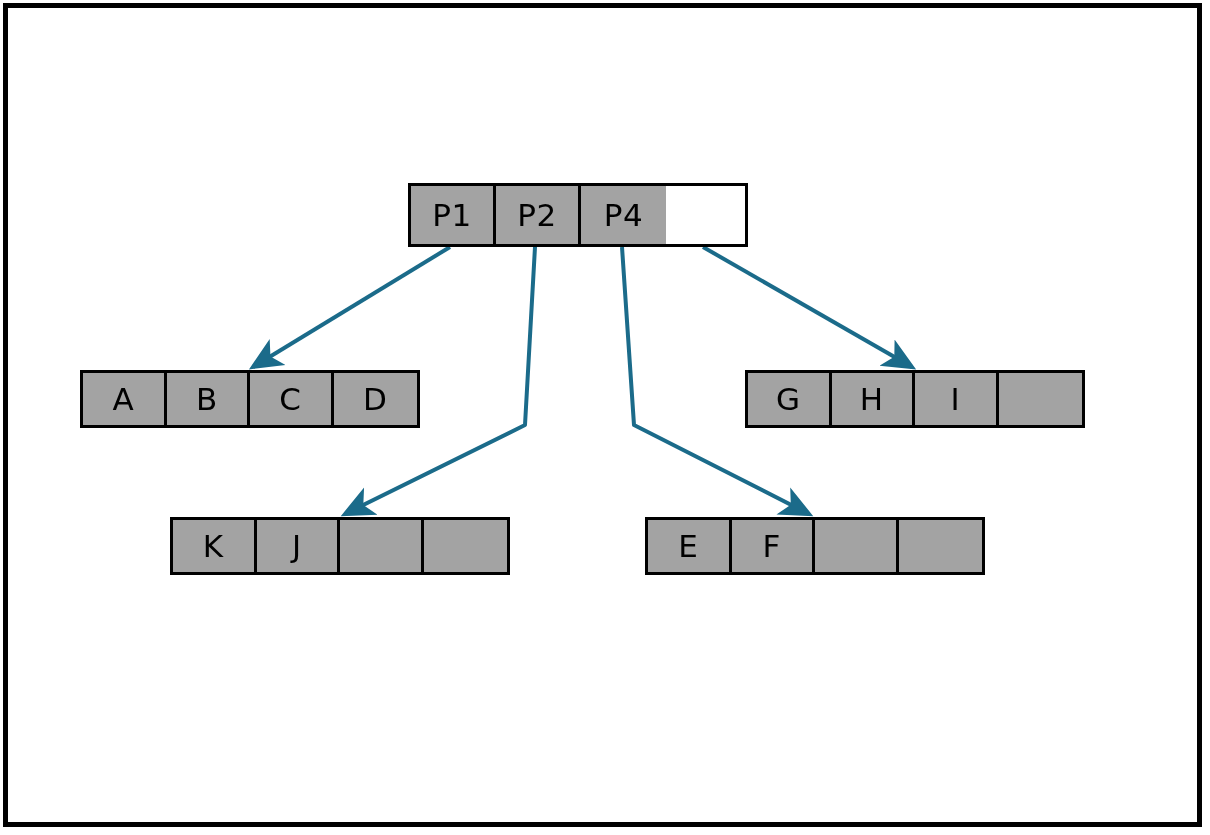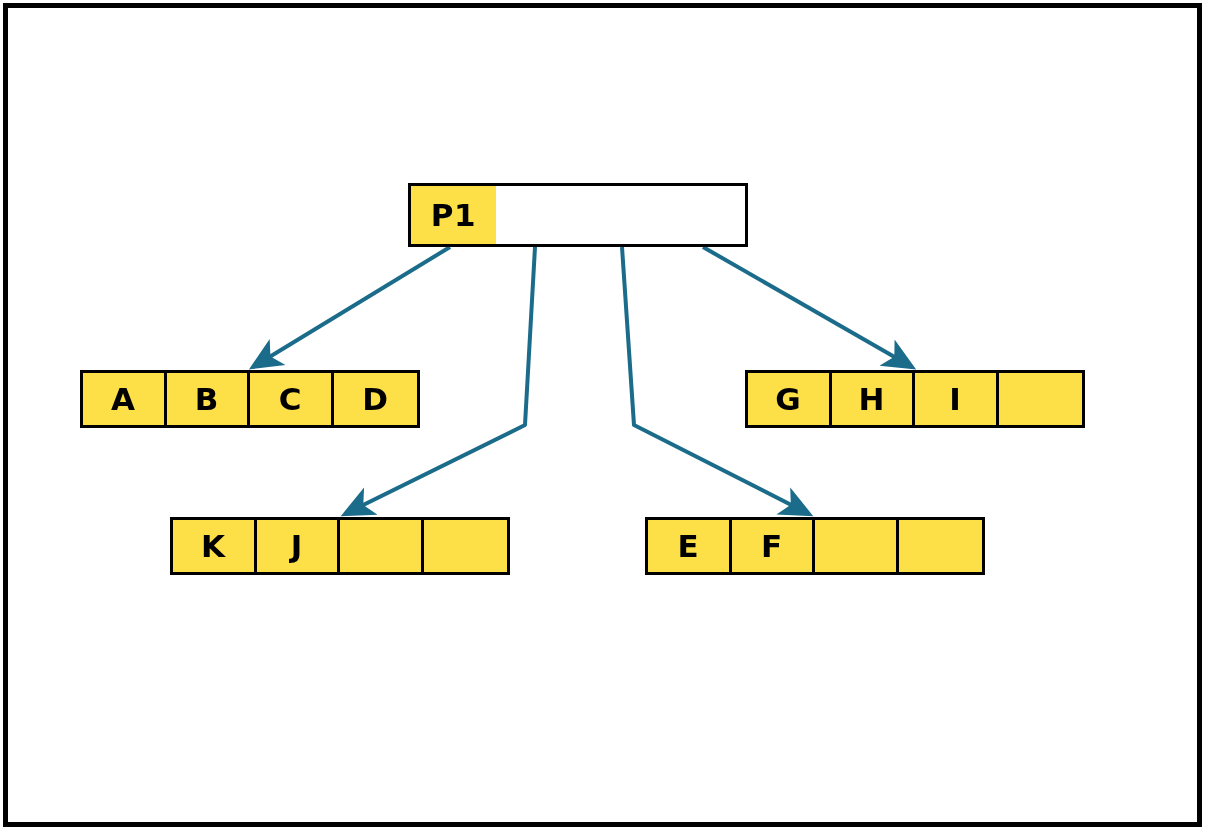--- a/index.html
+++ b/index.html
@@ -42,23 +42,23 @@
     display: flex;
     box-sizing: border-box;
     background: #ffffff;
     border: 3px solid #000000;
   }
   .cell {
     box-sizing: border-box;
     display: flex;
     align-items: center;
     justify-content: center;
-    background: #fde047;
+    background: #a3a3a3;
     border-right: 3px solid #000000;
-    font-weight: bold;
+    font-weight: normal;
     color: #000000;
     letter-spacing: 0.5px;
   }
   .cell:last-child {
     border-right: none;
   }
   
   #node-root {
     left: 408px;
     top: 183px;
@@ -101,20 +101,22 @@
 
     <polyline points="535,247 525,425 345,514" fill="none" stroke="#1b6b8a" stroke-width="4" stroke-linejoin="round" stroke-linecap="butt" marker-end="url(#ah)"></polyline>
 
     <polyline points="622,247 634,425 809,514" fill="none" stroke="#1b6b8a" stroke-width="4" stroke-linejoin="round" stroke-linecap="butt" marker-end="url(#ah)"></polyline>
 
     <polyline points="703,247 912,367" fill="none" stroke="#1b6b8a" stroke-width="4" stroke-linejoin="round" stroke-linecap="butt" marker-end="url(#ah)"></polyline>
   </svg>
 
   <div class="node" id="node-root">
     <div class="cell">P1</div>
+    <div class="cell">P2</div>
+    <div class="cell">P4</div>
   </div>
 
   <div class="node leaf" id="node-abcd">
     <div class="cell">A</div>
     <div class="cell">B</div>
     <div class="cell">C</div>
     <div class="cell">D</div>
   </div>
 
   <div class="node leaf" id="node-ghi">

